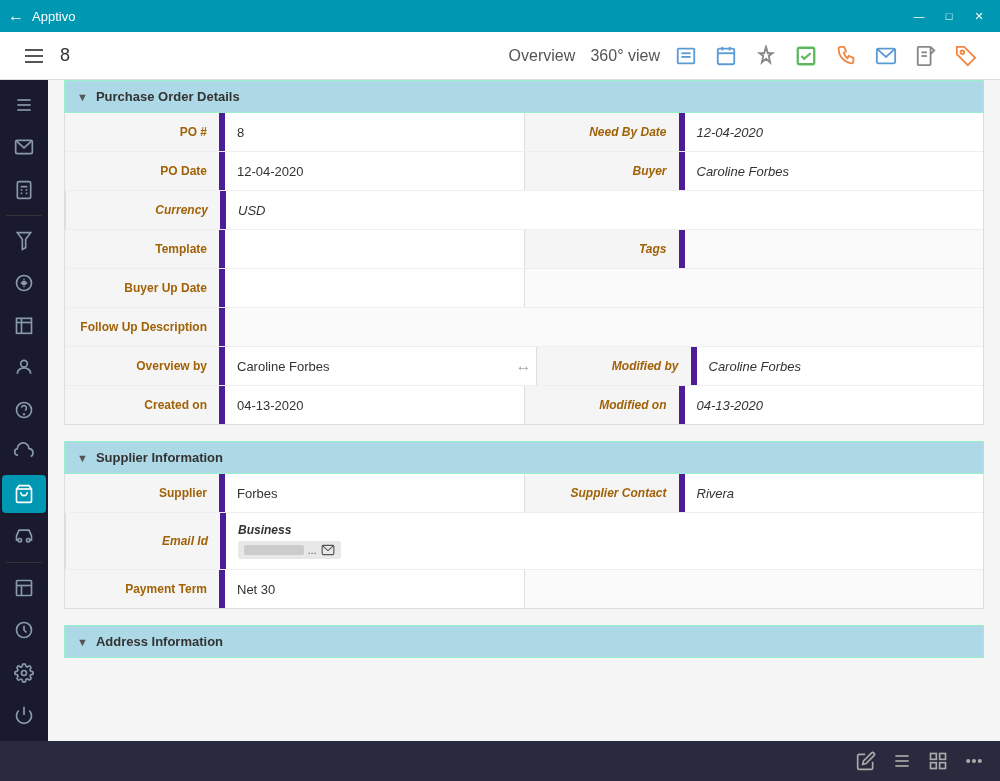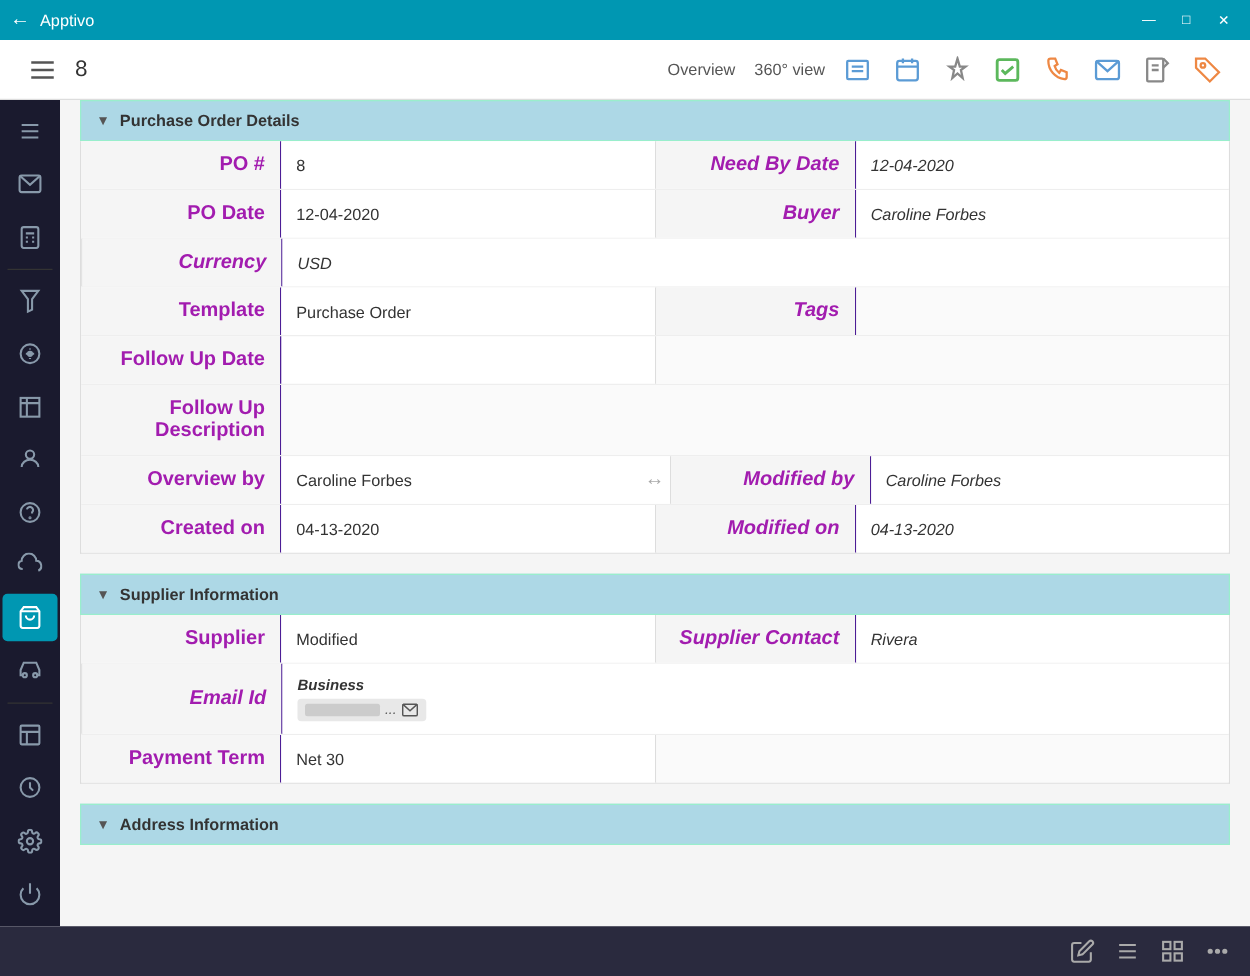--- a/index.html
+++ b/index.html
@@ -15,21 +15,21 @@
 
     
     .toolbar {
       height: 48px; background: white; display: flex; align-items: center; border-bottom: 1px solid #ddd; flex-shrink: 0; padding: 0 16px; gap: 8px;
     }
     .toolbar-left { display: flex; align-items: center; gap: 8px; flex: 1; }
     .hamburger-btn { width: 36px; height: 36px; display: flex; flex-direction: column; align-items: center; justify-content: center; gap: 4px; cursor: pointer; }
     .hamburger-line { width: 18px; height: 2px; background: #555; }
     .doc-number { font-size: 18px; font-weight: 500; color: #333; }
     .toolbar-nav { display: flex; align-items: center; gap: 4px; margin-left: auto; }
-    .nav-label { color: #555; font-size: 13px; cursor: pointer; }
+    .nav-label { color: #555; font-size: 16px; cursor: pointer; }
     .nav-separator { color: #ccc; }
     .toolbar-icons { display: flex; align-items: center; gap: 4px; }
     .toolbar-icon-btn {
       width: 36px; height: 36px; display: flex; align-items: center; justify-content: center;
       border-radius: 4px; cursor: pointer; color: #555;
     }
     .toolbar-icon-btn svg { width: 22px; height: 22px; }
 
     
     .main-layout { display: flex; flex: 1; overflow: hidden; }
@@ -63,22 +63,22 @@
     .form-section { background: white; border: 1px solid #ddd; border-top: none; margin-bottom: 16px; }
     .form-row {
       display: flex; border-bottom: 1px solid #eee;
     }
     .form-row:last-child { border-bottom: none; }
     .form-cell {
       display: flex; align-items: stretch; flex: 1;
     }
     .form-label {
       width: 160px; min-width: 160px; background: #f5f5f5; display: flex; align-items: center;
-      justify-content: flex-end; padding: 10px 12px; font-weight: 600; color: #a21caf;
-      font-size: 16px; border-right: 1px solid #4c1d95;
+      justify-content: flex-end; padding: 10px 12px; font-weight: 600; color: #a16207;
+      font-size: 12px; border-right: 6px solid #4c1d95;
     }
     .form-value {
       flex: 1; padding: 10px 12px; background: white; color: #333; font-size: 13px;
       display: flex; align-items: center; min-height: 38px;
     }
     .form-value.empty { background: #fafafa; }
     .form-divider {
       width: 1px; background: #ddd; flex-shrink: 0;
     }
     .form-cell-right {
@@ -346,32 +346,31 @@
         <div class="form-divider"></div>
         <div class="form-cell-right">
           <div class="form-label">Currency</div>
           <div class="form-value">USD</div>
         </div>
       </div>
 
       <div class="form-row">
         <div class="form-cell">
           <div class="form-label">Template</div>
-          <div class="form-value">Purchase Order</div>
         </div>
         <div class="form-divider"></div>
         <div class="form-cell-right">
           <div class="form-label">Tags</div>
           <div class="form-value empty"></div>
         </div>
       </div>
 
       <div class="form-row">
         <div class="form-cell">
-          <div class="form-label">Follow Up Date</div>
+          <div class="form-label">Buyer Up Date</div>
         </div>
         <div class="form-divider"></div>
         <div class="form-cell-right">
           <div class="form-value empty" style="flex:1;"></div>
         </div>
       </div>
 
       <div class="form-row">
         <div class="form-cell form-full">
           <div class="form-label">Follow Up Description</div>
@@ -408,21 +407,21 @@
     <div class="section-header">
       <span class="chevron">▼</span>
       <span>Supplier Information</span>
     </div>
 
     <div class="form-section">
 
       <div class="form-row">
         <div class="form-cell">
           <div class="form-label">Supplier</div>
-          <div class="form-value">Modified</div>
+          <div class="form-value">Forbes</div>
         </div>
         <div class="form-divider"></div>
         <div class="form-cell-right">
           <div class="form-label">Supplier Contact</div>
           <div class="form-value">Rivera</div>
         </div>
       </div>
 
       <div class="form-row">
         <div class="form-divider"></div>

